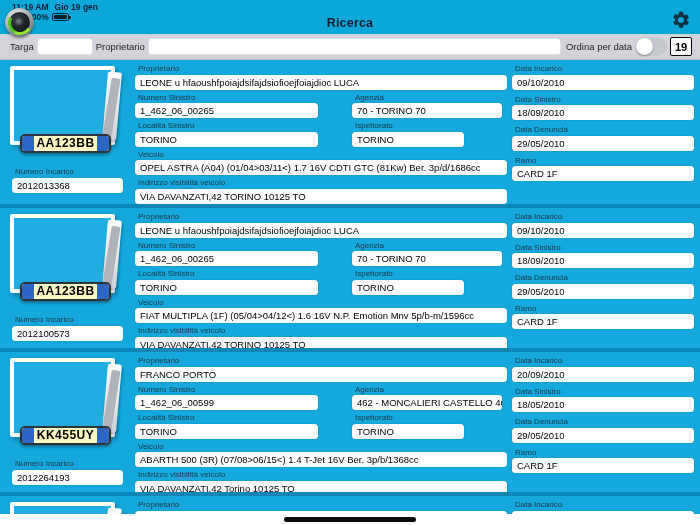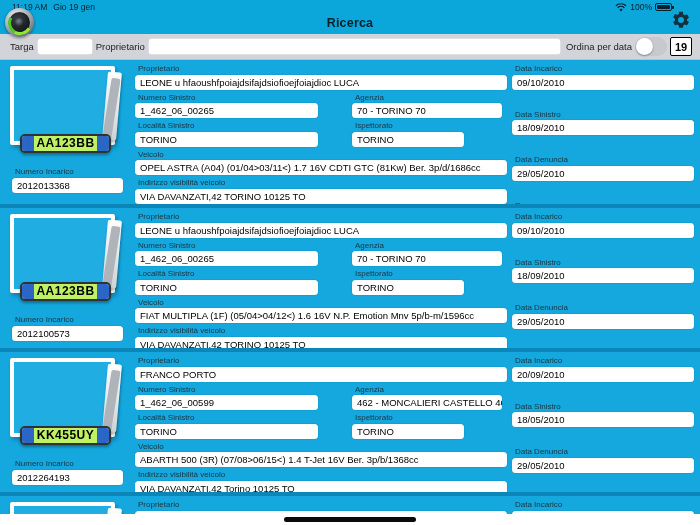--- a/index.html
+++ b/index.html
@@ -3,21 +3,21 @@
 <meta charset="utf-8">
 <style>
   * { margin:0; padding:0; box-sizing:border-box; }
   html,body { width:700px; height:525px; overflow:hidden; background:#fff;
               font-family:"Liberation Sans", sans-serif; }
   .screen { position:relative; width:700px; height:525px; overflow:hidden; background:#14a8de; }
 
   
   .topbar { position:relative; height:34px; background:#0ba6da; }
   .statusbar { display:flex; justify-content:space-between; align-items:flex-start;
-               padding:2px 28px 0 12px; height:13px; font-size:8.5px; font-weight:normal; color:#06202e; }
+               padding:2px 28px 0 12px; height:13px; font-size:8.5px; font-weight:bold; color:#06202e;flex-direction:column; }
   .status-left span { margin-right:6px; }
   .status-right { display:flex; align-items:center; gap:3px; }
   .battery { position:relative; width:17px; height:8px; border:1px solid #06202e; border-radius:2px; }
   .battery::before { content:""; position:absolute; inset:1px; background:#06202e; border-radius:1px; }
   .battery::after { content:""; position:absolute; right:-3px; top:2px; width:2px; height:3px; background:#06202e; border-radius:0 1px 1px 0; }
   .navbar { height:19px; display:flex; align-items:center; justify-content:center; }
   .nav-title { font-size:12.5px; font-weight:bold; color:#06202e; letter-spacing:.2px; }
   .gear-btn { position:absolute; right:9px; top:10px; width:20px; height:20px; background:none; border:none; padding:0; cursor:pointer; }
   .gear-btn svg { width:20px; height:20px; fill:#12303e; }
 
@@ -54,37 +54,37 @@
   .card + .card { border-top:4px solid #0c86b6; }
   .col-left  { position:relative; width:135px; flex:none; }
   .col-mid   { width:372px; flex:none; padding-top:1px; }
   .col-right { width:182px; flex:none; margin-left:5px; padding-top:1px; }
 
   .flabel { font-size:8px; line-height:9px; color:#1c3440; margin:0 0 1.5px 3px; white-space:nowrap; }
   .fbox { height:15px; background:#fff; border-radius:3.5px; padding:0 5px; font-size:9.5px;
           line-height:15px; color:#000; white-space:nowrap; overflow:hidden;
           box-shadow:0 0 0 .5px rgba(0,0,0,.10); }
   .fgroup { margin-bottom:3px; }
-  .col-right .fgroup { margin-bottom:20px; }
+  .col-right .fgroup { margin-bottom:5px; }
   .frow { display:flex; }
   .half1 { width:183px; flex:none; }
   .half2 { margin-left:34px; flex:none; }
   .w-agenzia { width:150px; }
   .w-ispett  { width:112px; }
 
   
   .photo { position:relative; margin:3px 0 0 10px; width:105px; height:79px;
            background:#1fade2; border:4px solid #fff; border-radius:2px; z-index:0;
            box-shadow:2px 3px 4px rgba(0,0,0,.25); }
   .photo::before { content:""; position:absolute; z-index:-1; right:-8px; top:2px; width:14px; height:68px;
            background:linear-gradient(#fdfdfd,#cfd3d6); transform:rotate(5deg); border-radius:2px;
            box-shadow:1px 2px 3px rgba(0,0,0,.3); }
   .photo::after { content:""; position:absolute; z-index:-1; right:-5px; top:8px; width:9px; height:60px;
            background:#aeb4b9; transform:rotate(9deg); border-radius:2px; }
-  .plate { position:absolute; left:20px; top:71px; width:91px; height:19px; background:#bef264;
+  .plate { position:absolute; left:20px; top:71px; width:91px; height:19px; background:#fef9c3;
            border:2px solid #2f3337; border-radius:5px; display:flex; align-items:stretch;
            overflow:hidden; z-index:2; box-shadow:0 2px 3px rgba(0,0,0,.35);justify-content:flex-end; }
   .plate-cap { width:12px; flex:none; background:#2b66c6; }
   .plate-text { flex:1; text-align:center; font-size:12px; font-weight:bold; color:#000;
                 line-height:15px; letter-spacing:.5px; }
   .ni-group { margin:22px 0 8px 12px; width:111px; }
   .ni-group .fbox { width:111px; }
 
   
   .home-strip { position:absolute; left:0; right:0; bottom:0; height:11px; background:#fff; z-index:10; }

